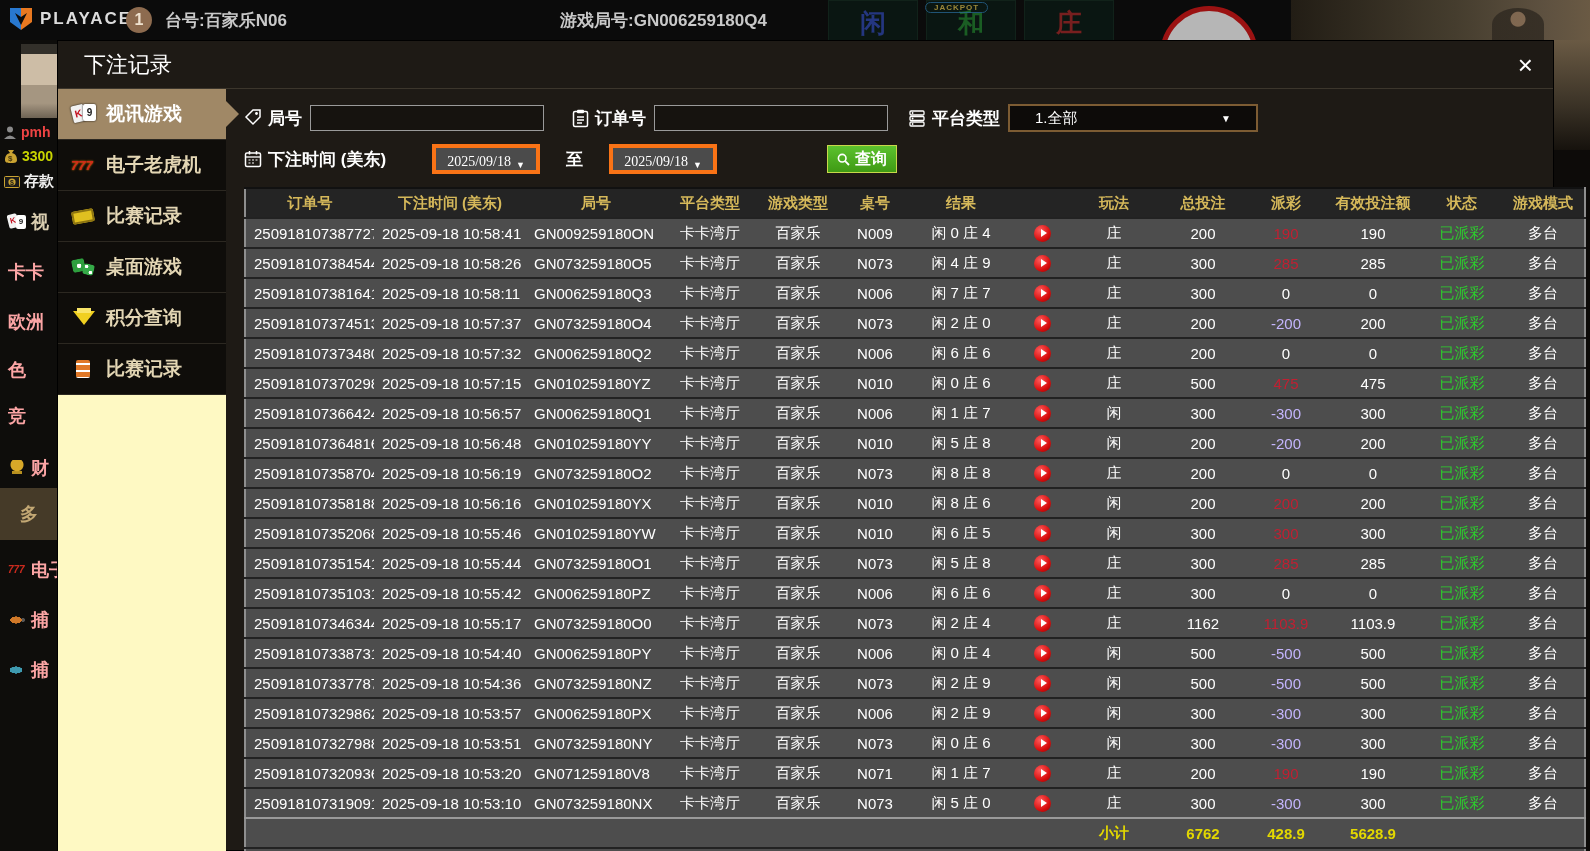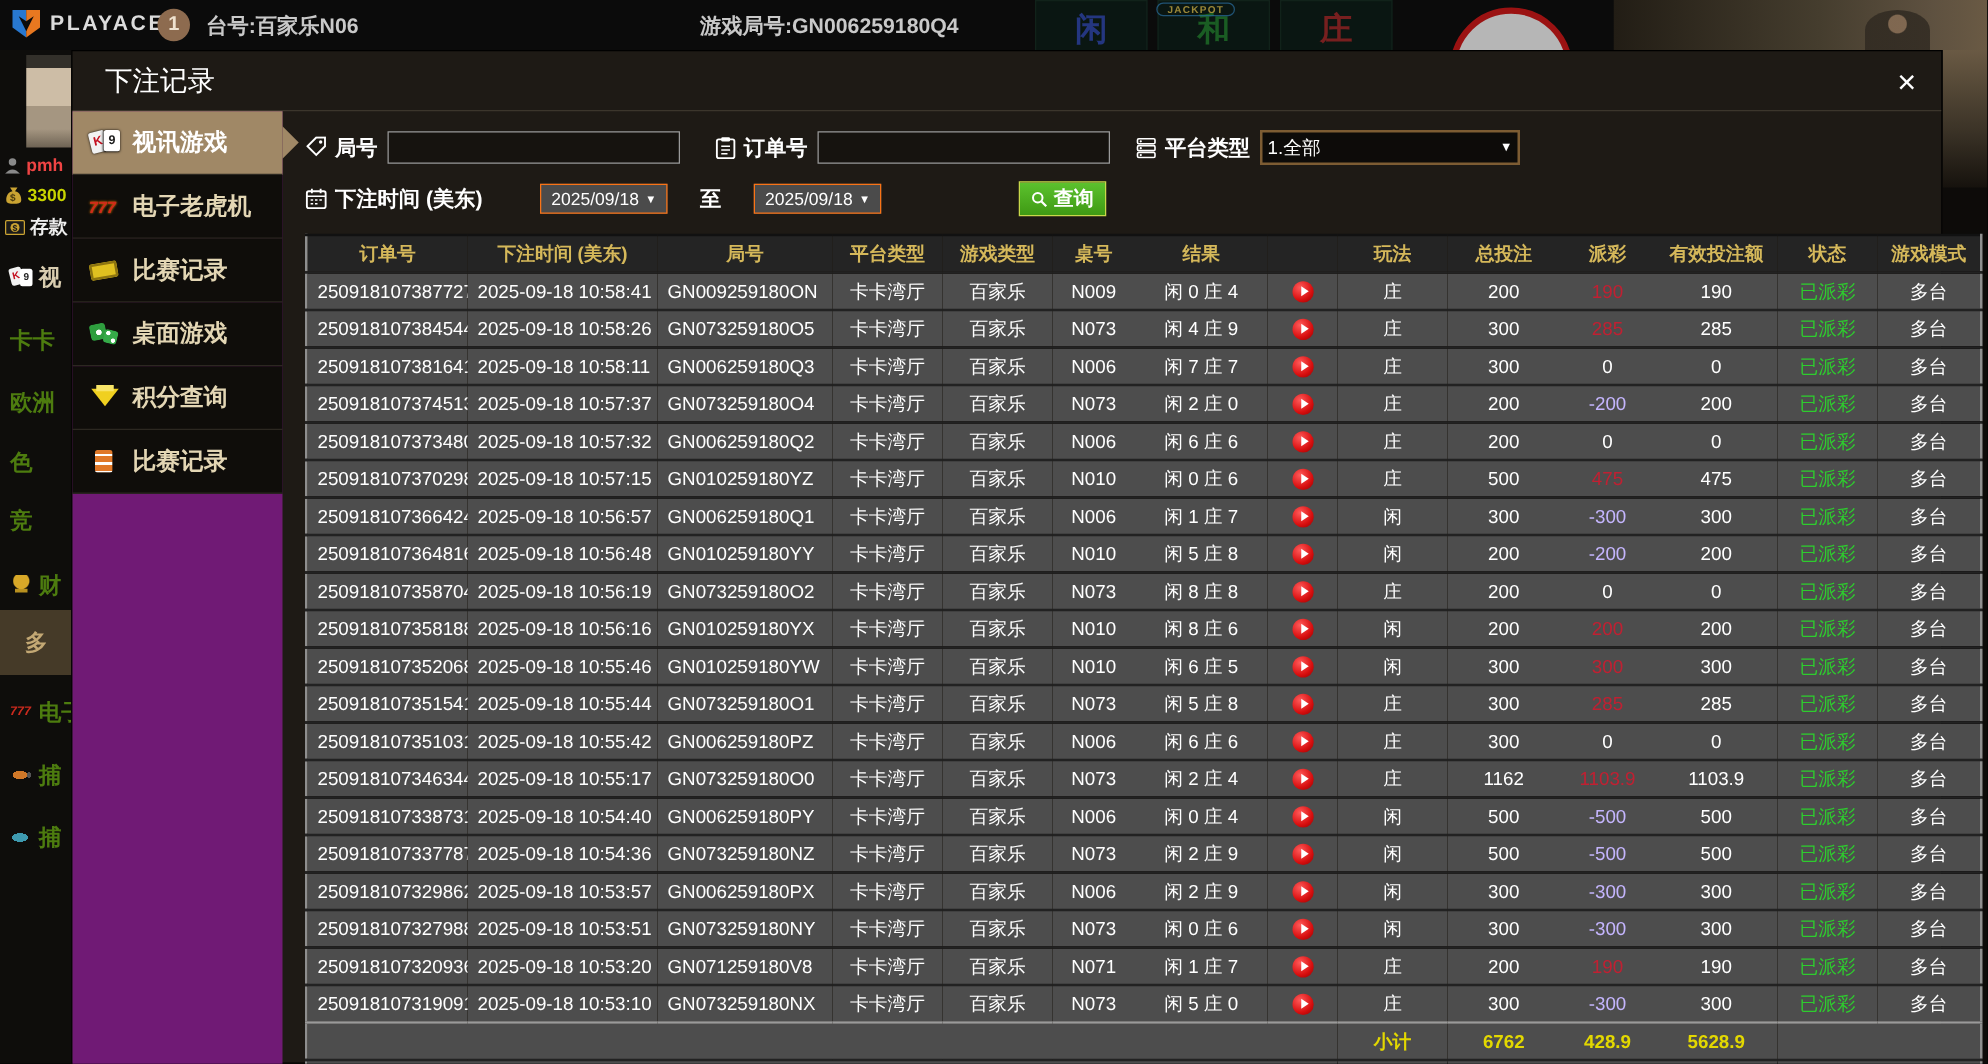--- a/index.html
+++ b/index.html
@@ -29,21 +29,21 @@
   
   .leftstrip{position:absolute;left:0;top:40px;width:57px;height:811px;background:#0e0d0b;overflow:hidden;z-index:1;}
   .avatar{position:absolute;left:21px;top:4px;width:36px;height:74px;
           background:linear-gradient(#33302a 0 14%,#cdbda6 14% 55%,#a59681 55% 80%,#6e6354);}
   .ls-line{position:absolute;left:4px;display:flex;align-items:center;gap:4px;white-space:nowrap;}
   .ls-user{top:84px;color:#ef4444;font-size:14px;font-weight:bold;}
   .ls-bal{top:108px;color:#c8d400;font-size:14px;font-weight:bold;}
   .ls-dep{top:132px;color:#efefef;font-size:15px;font-weight:bold;}
   .mini-ico{display:inline-block;}
   .ls-item{position:absolute;left:8px;height:40px;display:flex;align-items:center;gap:5px;
-           color:#4d7c0f;font-size:18px;font-weight:bold;white-space:nowrap;}
+           color:#fca5a5;font-size:18px;font-weight:bold;white-space:nowrap;}
   .ls-item.bright{color:#d9cdb0;}
   .ls-item.hl{left:0;width:57px;padding-left:20px;height:52px;background:#453a28;color:#c3a874;}
   .ls-ico{display:inline-block;width:18px;height:16px;position:relative;flex:none;}
   .ls-ico.cards:before{content:"K";position:absolute;left:0;top:0;width:10px;height:14px;background:#f2f2f2;border-radius:2px;
             color:#c41020;font-size:8px;font-weight:bold;text-align:center;line-height:14px;transform:rotate(-14deg);}
   .ls-ico.cards:after{content:"9";position:absolute;left:8px;top:1px;width:10px;height:14px;background:#fff;border-radius:2px;
             color:#222;font-size:8px;font-weight:bold;text-align:center;line-height:14px;}
   .ls-ico.trophy{background:radial-gradient(circle at 50% 30%,#d8a828 0 6px,transparent 7px),
                  linear-gradient(#b8901f 0 0) 50% 85%/10px 3px no-repeat,
                  linear-gradient(#caa026 0 0) 50% 55%/4px 6px no-repeat;}
@@ -58,21 +58,21 @@
         background:linear-gradient(#6a5a44,#3a3226 60%,#16120d);}
   .rs-m1{position:absolute;left:0;top:160px;width:9px;height:10px;background:#a02020;opacity:.8;}
   .rs-m2{position:absolute;left:0;top:248px;width:9px;height:10px;background:#3a7a30;opacity:.7;}
   
   .modal{position:absolute;left:57px;top:40px;width:1497px;height:811px;background:#1e1a15;z-index:5;
          border:1px solid #000;box-sizing:border-box;}
   .m-header{height:47px;border-bottom:1px solid #3c362c;display:flex;align-items:center;
             padding:0 20px 0 26px;color:#fff;font-size:22px;}
   .m-close{margin-left:auto;color:#fff;font-size:26px;line-height:26px;cursor:pointer;}
   .m-body{display:flex;height:763px;}
-  .tabs{width:168px;flex:none;background:#701a75;}
+  .tabs{width:168px;flex:none;background:#fef9c3;}
   .tab{height:50px;display:flex;align-items:center;gap:9px;padding-left:13px;position:relative;
        color:#e3d6b4;font-size:19px;font-weight:bold;border-bottom:1px solid #2c2821;background:#0f0d0a;cursor:pointer;}
   .tab.active{background:#a08866;color:#fff;}
   .tab.active:after{content:"";position:absolute;right:-13px;top:12px;z-index:6;
        border-top:13px solid transparent;border-bottom:13px solid transparent;border-left:13px solid #a08866;}
   .t-ico{width:26px;height:22px;position:relative;flex:none;}
   .ico-cards:before{content:"K";position:absolute;left:1px;top:2px;width:13px;height:17px;background:#f2f2f2;border-radius:2px;
        color:#c41020;font-size:10px;font-weight:bold;line-height:17px;text-align:center;transform:rotate(-14deg);box-shadow:0 0 2px #000;}
   .ico-cards:after{content:"9";position:absolute;left:12px;top:1px;width:13px;height:17px;background:#fff;border-radius:2px;
        color:#1a1a1a;font-size:10px;font-weight:bold;line-height:17px;text-align:center;box-shadow:0 0 2px #000;}
@@ -93,25 +93,25 @@
   
   .main{flex:1;position:relative;padding:10px 8px 0 18px;}
   .f-row{display:flex;align-items:center;}
   .f-row1{margin-top:4px;height:30px;}
   .f-row2{margin-top:10px;height:32px;}
   .f-lab{color:#fff;font-size:17px;font-weight:bold;margin-left:6px;white-space:nowrap;}
   .f-ico{flex:none;display:inline-flex;}
   .inp{width:220px;height:24px;background:#16130f;border:1px solid #9a9a9a;margin-left:8px;color:#eee;
        font-size:14px;padding:0 6px;outline:none;}
   .sel{width:196px;height:24px;background:#0d0b09;border:2px solid #7d5c33;color:#fff;font-size:15px;
-       display:flex;align-items:center;padding:0 4px;margin-left:8px;cursor:pointer;}
+       display:flex;align-items:center;padding:0 25px;margin-left:8px;cursor:pointer;}
   .sel .caret{margin-left:auto;font-size:10px;color:#fff;}
   .gap1{width:28px;} .gap2{width:20px;}
-  .date-sel{width:100px;height:22px;background:#4b4b4b;border:1px solid #f97316;color:#fff;font-size:14px;
-       display:flex;align-items:center;justify-content:center;gap:5px;cursor:pointer;}
+  .date-sel{width:100px;height:22px;background:#4b4b4b;border:4px solid #f97316;color:#fff;font-size:14px;
+       display:flex;align-items:flex-end;justify-content:center;gap:5px;cursor:pointer;font-family:Liberation Serif, serif;}
   .d1{margin-left:46px;} .zhi{color:#fff;font-size:17px;font-weight:bold;margin:0 26px;}
   .btn-search{margin-left:110px;height:26px;padding:0 9px;display:flex;align-items:center;gap:5px;cursor:pointer;
        background:linear-gradient(#5cc22e,#3f9a14);border:1px solid #c8d84a;color:#fff;font-size:16px;font-weight:bold;}
   
   table.grid{width:1312px;margin-top:12px;border-collapse:collapse;table-layout:fixed;font-size:15px;
        border:2px solid #8e8e8e;border-top:2px solid #111;}
   .grid th{background:#242424;color:#d5b85a;font-weight:bold;height:26px;text-align:center;
        white-space:nowrap;overflow:hidden;}
   .grid td{background:#4d4d4d;color:#fff;height:26px;text-align:center;white-space:nowrap;overflow:hidden;}
   .grid tr.data td{border-top:2px solid #222;}

